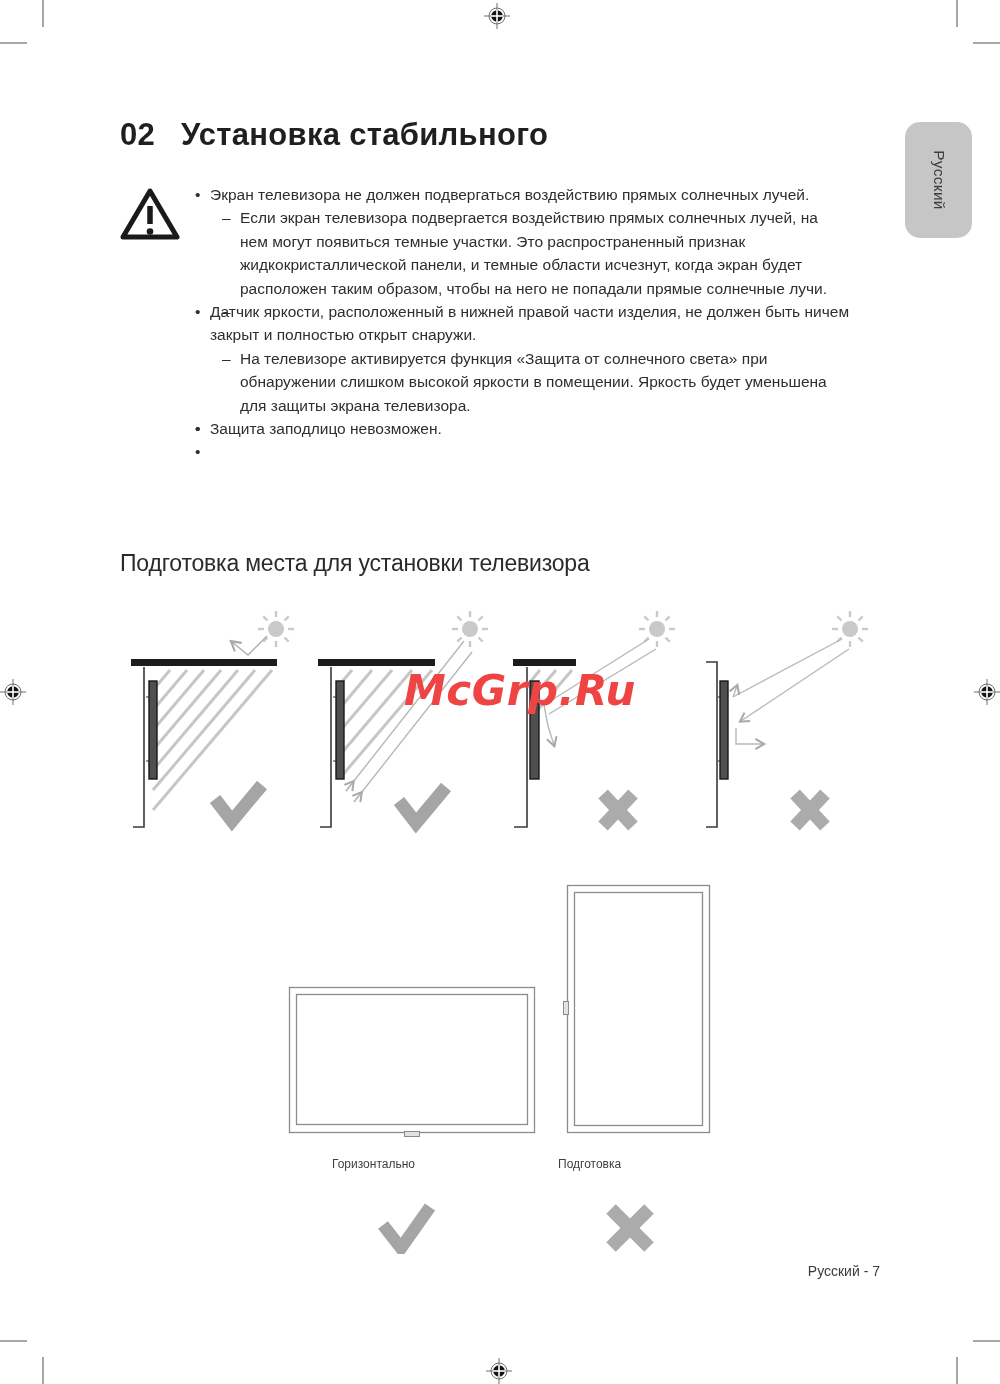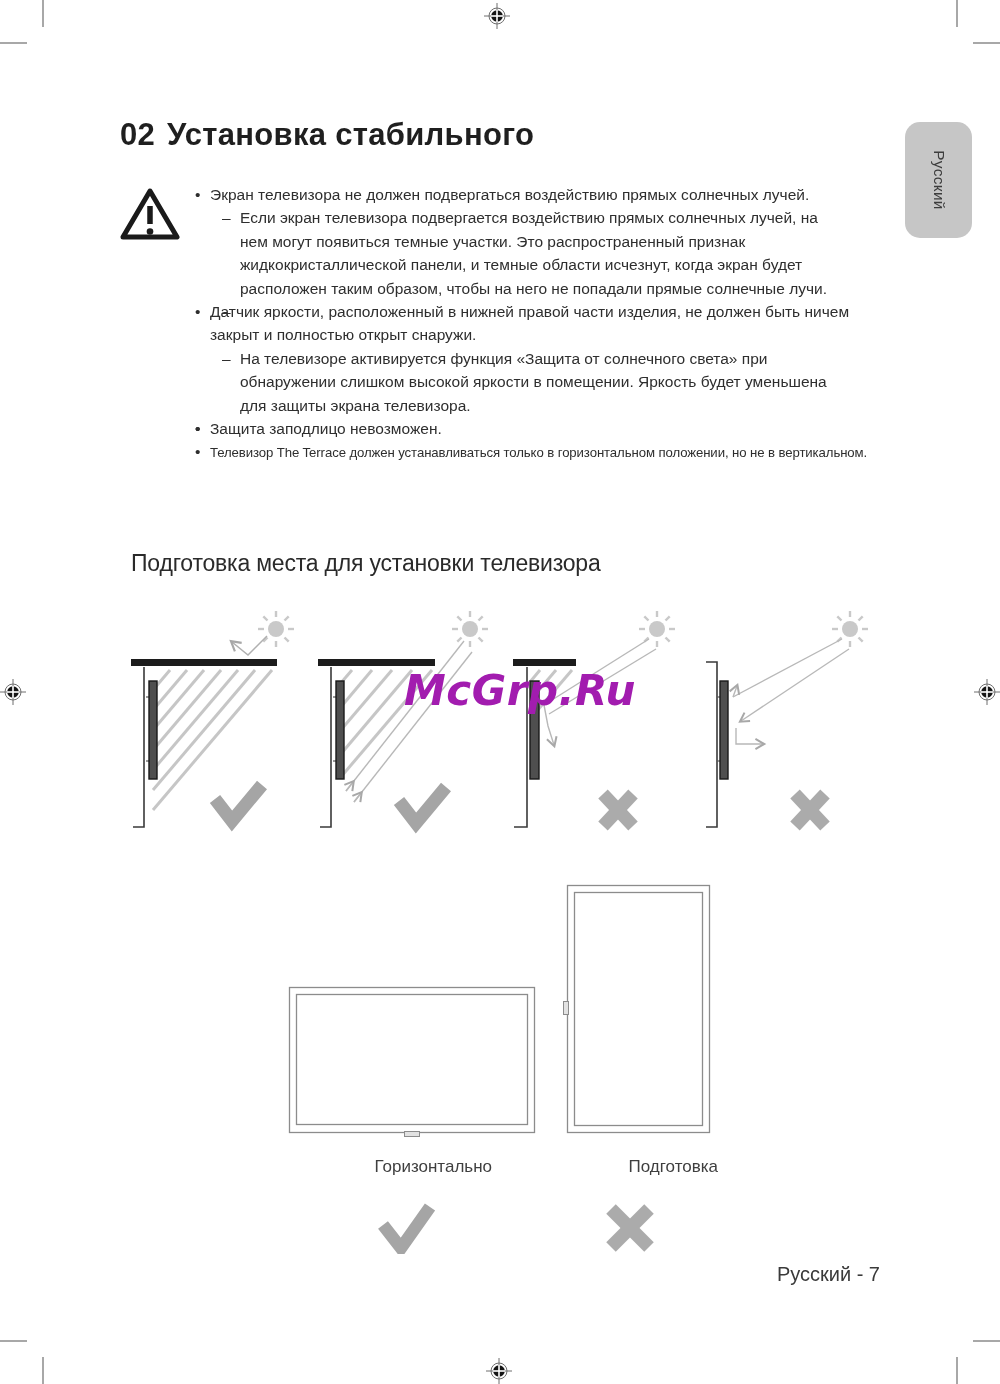--- a/index.html
+++ b/index.html
@@ -19,59 +19,59 @@
     position:absolute;left:905px;top:122px;width:67px;height:116px;
     background:#c6c6c6;border-radius:15px;
     display:flex;align-items:center;justify-content:center;
   }
   .lang-tab span{
     transform:rotate(90deg);white-space:nowrap;font-size:15.5px;color:#3d3d3d;
     letter-spacing:0.3px;
   }
   
   .title{
-    position:absolute;left:120px;top:117px;display:flex;gap:12px;
+    position:absolute;left:120px;top:117px;display:flex;gap:26px;
     font-size:31px;font-weight:700;color:#1f1f1f;letter-spacing:0.3px;
   }
   
   .warn-icon{position:absolute;left:118px;top:184px;}
   
   .wlist{position:absolute;left:190px;top:183px;width:710px;
     font-size:15.5px;line-height:23.4px;color:#2e2e2e;}
   .li{position:relative;display:block;}
   .li1{padding-left:20px;width:665px;}
   .li2{padding-left:50px;width:610px;}
   .li .mk{position:absolute;top:0;}
   .li1 .mk{left:5px;}
   .li2 .mk{left:32px;}
   .cond .tx{font-size:13.2px;white-space:nowrap;letter-spacing:-0.1px;}
   
   .heading{
     position:absolute;left:120px;top:550px;font-size:23px;font-weight:500;
-    color:#2a2a2a;letter-spacing:-0.2px;margin-left:11px;
+    color:#2a2a2a;letter-spacing:-0.2px;
   }
   
   .sun-diagram{position:absolute;left:120px;top:598px;}
   .orientation-diagram{position:absolute;left:280px;top:880px;}
   .watermark{
     position:absolute;left:404px;top:666px;font-size:42px;font-weight:700;
-    font-style:italic;color:#a21caf;font-family:"DejaVu Sans",sans-serif;
+    font-style:italic;color:#ef4444;font-family:"DejaVu Sans",sans-serif;
     letter-spacing:0.5px;z-index:5;
   }
   .orient-label{
-    position:absolute;top:1157px;width:160px;text-align:right;
-    font-size:17px;color:#3f3f3f;
+    position:absolute;top:1157px;width:160px;text-align:left;
+    font-size:12px;color:#3f3f3f;
   }
   .orient-label.h{left:332px;}
   .orient-label.v{left:558px;}
   .mark-icon{position:absolute;}
   
   .footer{
     position:absolute;left:700px;top:1263px;width:180px;text-align:right;
-    font-size:20px;color:#3a3a3a;
+    font-size:14px;color:#3a3a3a;
   }
 </style>
 </head>
 <body>
 
 <div class="page">
 
   <div class="crop v" style="left:42px;top:0;"></div>
   <div class="crop h" style="left:0;top:42px;"></div>
   <div class="crop v" style="left:956px;top:0;"></div>
@@ -151,21 +151,20 @@
     </div>
     <div class="li li1">
       <span class="mk">•</span>
     </div>
     <div class="li li1">
       <span class="mk">•</span>
       <span class="tx">Защита заподлицо невозможен.</span>
     </div>
     <div class="li li1 cond">
       <span class="mk">•</span>
-      <span class="tx">Телевизор The Terrace должен устанавливаться только в горизонтальном положении, но не в вертикальном.</span>
     </div>
   </div>
 
   <div class="heading">Подготовка места для установки телевизора</div>
 
   <svg class="sun-diagram" width="760" height="250" viewBox="0 0 760 250">
     <defs>
       <g id="sun" stroke="#c9c9c9">
         <circle r="8" fill="#c9c9c9" stroke="none"></circle>
         <g stroke-width="2.4">

